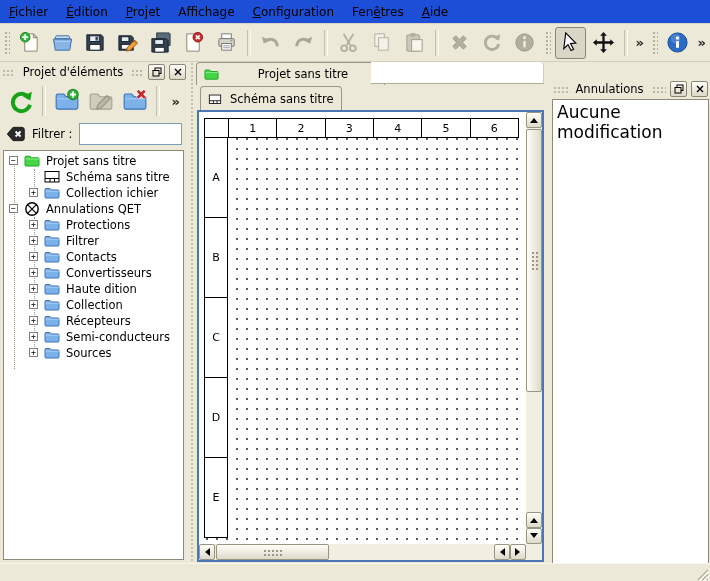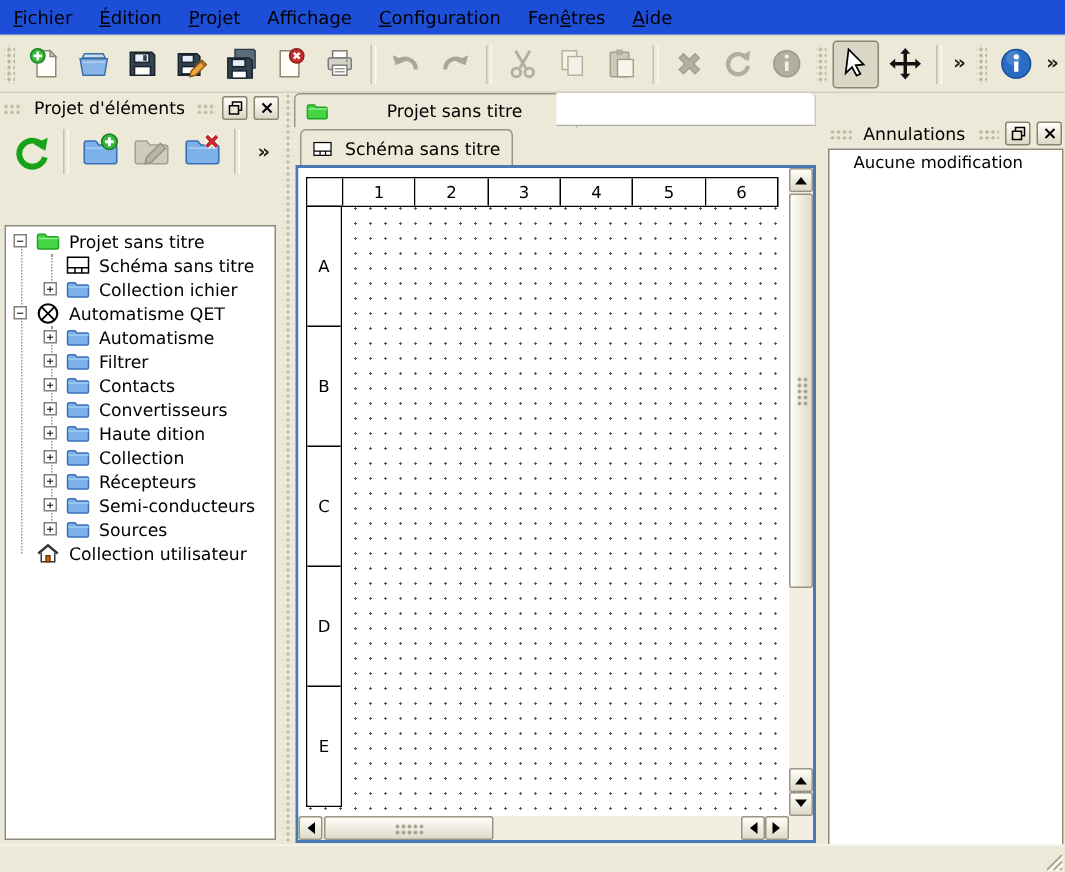--- a/index.html
+++ b/index.html
@@ -100,21 +100,21 @@
     background-image:radial-gradient(circle,#9b9784 1px,transparent 1.2px);background-size:4px 4px;}
   #hscroll{position:absolute;left:0;right:16px;bottom:0;height:16px;background:#f2efe2;}
   #hthumb{position:absolute;top:0;left:17px;width:113px;height:16px;box-sizing:border-box;
     border:1px solid #999582;border-radius:2px;background:linear-gradient(#fffef8,#dedacb);}
   #hthumb:after{content:"";position:absolute;top:4px;left:50%;margin-left:-10px;width:20px;height:8px;
     background-image:radial-gradient(circle,#9b9784 1px,transparent 1.2px);background-size:4px 4px;}
   #sb-corner{position:absolute;right:0;bottom:0;width:16px;height:16px;background:#f2efe2;}
   
   #right-dock{position:absolute;left:551px;top:78px;width:159px;height:502px;}
   #undo-list{position:absolute;left:1px;right:1px;top:21px;bottom:1px;background:#fff;border:1px solid #8e8a7a;}
-  .undo-item{padding:2px 16px;font-size:11px;}
+  .undo-item{padding:2px 4px;font-size:17px;}
   
   #statusbar{position:absolute;left:0;top:563px;width:710px;height:18px;background:#ece9d8;border-top:1px solid #f8f6ee;}
   #resize-grip{position:absolute;right:1px;bottom:1px;width:14px;height:14px;}
 </style>
 </head>
 <body>
 
 <div id="menubar">
     <span class="menu-item"><u>F</u>ichier</span>
     <span class="menu-item"><u>É</u>dition</span>
@@ -305,20 +305,28 @@
         <svg viewBox="0 0 24 24">
           <path d="M2 7a1.5 1.5 0 011.5-1.5H9l2 2.5h9.5A1.5 1.5 0 0122 9.5V18a1.5 1.5 0 01-1.5 1.5h-17A1.5 1.5 0 012 18z" fill="#7db1ea" stroke="#3a70b8"></path>
           <path d="M3 10h18" stroke="#a9cbf2"></path>
           <path d="M14.5 2.5l6.5 6.5m0-6.5L14.5 9" stroke="#fff" stroke-width="4.2"></path>
           <path d="M14.5 2.5l6.5 6.5m0-6.5L14.5 9" stroke="#c62828" stroke-width="2.4"></path>
         </svg>
       </div>
       <div class="psep"></div>
       <span class="chev" style="margin-left: auto;">»</span>
     </div>
+  <div id="filter-row">
+    <svg viewBox="0 0 24 24">
+        <path d="M8.5 4H19a3 3 0 013 3v10a3 3 0 01-3 3H8.5L1.5 12z" fill="#2b2b2b" stroke="#111"></path>
+        <path d="M11.5 9l6 6m0-6l-6 6" stroke="#fff" stroke-width="2.2"></path>
+      </svg>
+    <span>Filtrer :</span>
+    <input id="filter-input" value="" style="">
+  </div>
   <div id="tree-box">
     <div class="guide" style="left:10px;top:10px;height:208px;"></div>
     <div class="guide" style="left:30px;top:18px;height:24px;"></div>
     <div class="guide" style="left:30px;top:66px;height:136px;"></div>
     <div id="tree-items">
         <div class="tree-item">
           <span class="expander" style="left: 5px; top: 3px;">−</span>
           <span class="ticon" style="left: 20px; top: 0px;"><svg viewBox="0 0 16 16">
               <path d="M1 4.2a1 1 0 011-1h4l1.3 1.6H14a1 1 0 011 1V12a1 1 0 01-1 1H2a1 1 0 01-1-1z" fill="#44d544" stroke="#22a022"></path>
               <path d="M1.5 6h13.5" stroke="#8cee8c"></path>
@@ -339,29 +347,29 @@
               <path d="M1.5 6.3h13.5" stroke="#a9cbf2"></path>
             </svg></span>
           <span class="tlabel" style="left: 62px;">Collection ichier</span>
         </div>
         <div class="tree-item">
           <span class="expander" style="left: 5px; top: 3px;">−</span>
           <span class="ticon" style="left: 20px; top: 0px;"><svg viewBox="0 0 16 16">
               <circle cx="8" cy="8" r="6.2" fill="#fff" stroke="#000" stroke-width="1.4"></circle>
               <path d="M3.8 3.8l8.4 8.4M12.2 3.8l-8.4 8.4" stroke="#000" stroke-width="1.2"></path>
             </svg></span>
-          <span class="tlabel" style="left: 42px;">Automatisme QET</span>
-        </div>
-        <div class="tree-item">
-          <span class="expander" style="left: 25px; top: 3px;">+</span>
-          <span class="ticon" style="left: 40px; top: 0px;"><svg viewBox="0 0 16 16">
-              <path d="M1 4.5a1 1 0 011-1h4l1.2 1.5H14a1 1 0 011 1V12a1 1 0 01-1 1H2a1 1 0 01-1-1z" fill="#7db1ea" stroke="#3a70b8"></path>
-              <path d="M1.5 6.3h13.5" stroke="#a9cbf2"></path>
-            </svg></span>
-          <span class="tlabel" style="left: 62px;">Automatisme</span>
+          <span class="tlabel" style="left: 42px;">Annulations QET</span>
+        </div>
+        <div class="tree-item">
+          <span class="expander" style="left: 25px; top: 3px;">+</span>
+          <span class="ticon" style="left: 40px; top: 0px;"><svg viewBox="0 0 16 16">
+              <path d="M1 4.5a1 1 0 011-1h4l1.2 1.5H14a1 1 0 011 1V12a1 1 0 01-1 1H2a1 1 0 01-1-1z" fill="#7db1ea" stroke="#3a70b8"></path>
+              <path d="M1.5 6.3h13.5" stroke="#a9cbf2"></path>
+            </svg></span>
+          <span class="tlabel" style="left: 62px;">Protections</span>
         </div>
         <div class="tree-item">
           <span class="expander" style="left: 25px; top: 3px;">+</span>
           <span class="ticon" style="left: 40px; top: 0px;"><svg viewBox="0 0 16 16">
               <path d="M1 4.5a1 1 0 011-1h4l1.2 1.5H14a1 1 0 011 1V12a1 1 0 01-1 1H2a1 1 0 01-1-1z" fill="#7db1ea" stroke="#3a70b8"></path>
               <path d="M1.5 6.3h13.5" stroke="#a9cbf2"></path>
             </svg></span>
           <span class="tlabel" style="left: 62px;">Filtrer</span>
         </div>
         <div class="tree-item">
@@ -412,28 +420,20 @@
             </svg></span>
           <span class="tlabel" style="left: 62px;">Semi-conducteurs</span>
         </div>
         <div class="tree-item">
           <span class="expander" style="left: 25px; top: 3px;">+</span>
           <span class="ticon" style="left: 40px; top: 0px;"><svg viewBox="0 0 16 16">
               <path d="M1 4.5a1 1 0 011-1h4l1.2 1.5H14a1 1 0 011 1V12a1 1 0 01-1 1H2a1 1 0 01-1-1z" fill="#7db1ea" stroke="#3a70b8"></path>
               <path d="M1.5 6.3h13.5" stroke="#a9cbf2"></path>
             </svg></span>
           <span class="tlabel" style="left: 62px;">Sources</span>
-        </div>
-        <div class="tree-item">
-          <span class="ticon" style="left: 20px; top: 0px;"><svg viewBox="0 0 16 16">
-              <path d="M1.5 8L8 2.5 14.5 8" fill="none" stroke="#333" stroke-width="1.6"></path>
-              <path d="M3.5 7.5v6h9v-6" fill="#fff" stroke="#333"></path>
-              <rect x="6.7" y="9.5" width="2.6" height="4" fill="#c96a11" stroke="#7a3d05"></rect>
-            </svg></span>
-          <span class="tlabel" style="left: 42px;">Collection utilisateur</span>
         </div>
       </div>
   </div>
 </div>
 
 <div id="splitter-left"></div>
 
 <div id="mdi">
   <div id="project-tabbar">
     <div id="project-tab">

